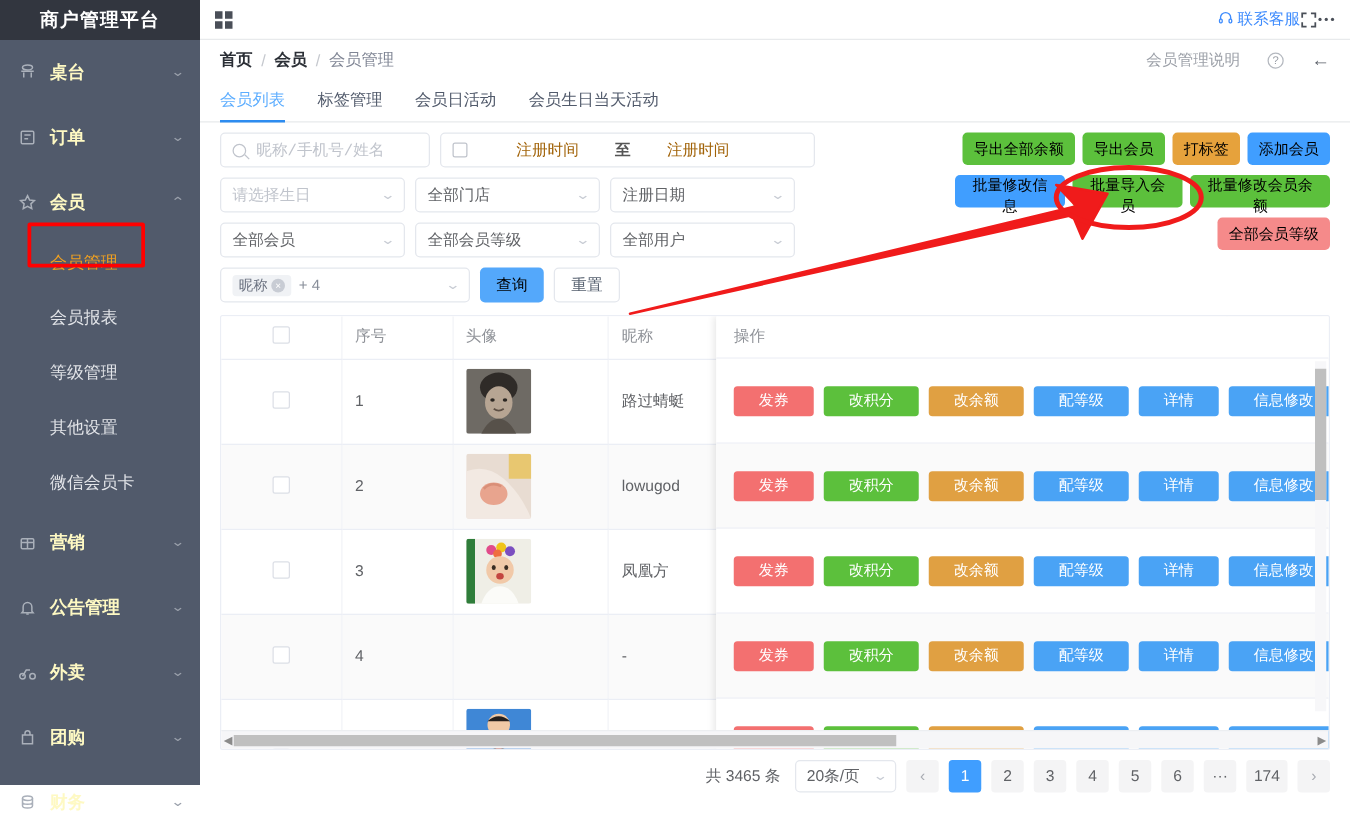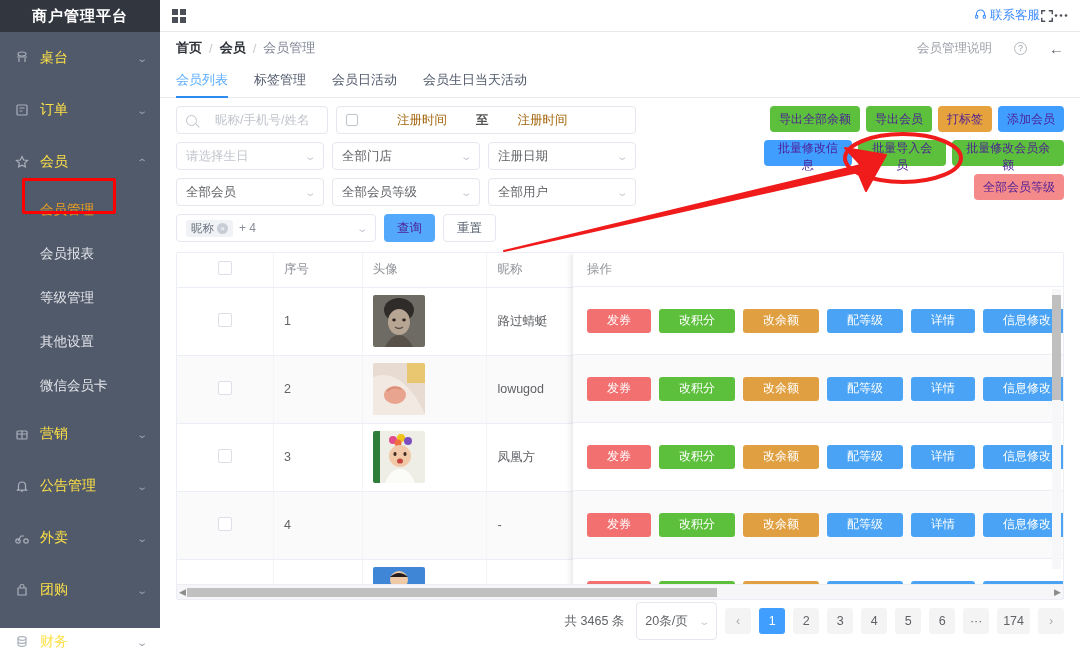--- a/index.html
+++ b/index.html
@@ -18,21 +18,21 @@
   .brand {
     height: 32px; background: #32363f; color: #fff;
     display: flex; align-items: center; justify-content: center;
     font-size: 15px; font-weight: bold; letter-spacing: 1px;
   }
   .nav-item {
     height: 52px; display: flex; align-items: center;
     padding: 0 14px; color: #cfd3da; font-size: 14px; cursor: pointer;
   }
   .nav-item .nico { width: 22px; flex: 0 0 22px; display: flex; align-items: center; color: #aab0ba; }
-  .nav-item .nlabel { flex: 1; margin-left: 4px; color: #fde047; }
+  .nav-item .nlabel { flex: 1; margin-left: 4px; color: #fef9c3; font-weight: bold; }
   .nav-item .ncaret { font-size: 10px; color: #9aa0ab; transform: scaleX(1.4); }
   .nav-sub {
     height: 44px; display: flex; align-items: center;
     padding-left: 40px; color: #e3e5e9; font-size: 13.5px; cursor: pointer;
   }
   .nav-sub.active { color: #f0a020; }
   .hl-box {
     position: absolute; left: 22px; top: 178px; width: 94px; height: 36px;
     border: 3px solid #ff0000; border-radius: 2px; pointer-events: none;
   }
@@ -75,37 +75,37 @@
   
   .filters { padding: 8px 16px 0 16px; position: relative; }
   .frow { display: flex; align-items: center; gap: 8px; margin-bottom: 8px; }
   .fld {
     height: 28px; border: 1px solid #e4e7ed; border-radius: 4px; background: #fff;
     display: flex; align-items: center; padding: 0 9px; font-size: 12.5px; color: #c0c4cc;
     position: relative;
   }
   .fld.val { color: #606266; }
   .fld .caret { margin-left: auto; color: #c8ccd4; font-size: 10px; transform: scaleX(1.5); }
-  .w-search { width: 152px; gap: 18px; }
+  .w-search { width: 168px; gap: 8px; font-family: Liberation Mono, monospace; }
   .w-date { width: 300px; }
   .w-sel { width: 148px; }
   .w-tag { width: 200px; }
   .date-in { width: 92px; text-align: center; color: #a16207; }
   .date-sep { color: #555; margin: 0 8px; font-weight: bold; }
   .mag { width: 11px; height: 11px; border: 1.3px solid #c0c4cc; border-radius: 50%; position: relative; flex:0 0 11px;}
   .mag::after { content:""; position:absolute; right:-4px; bottom:-2px; width:5px; height:1.3px; background:#c0c4cc; transform: rotate(45deg); }
   .cal { width: 12px; height: 12px; border: 1.3px solid #c0c4cc; border-radius: 2px; margin-right: 18px; flex: 0 0 12px; }
   .tagchip {
     background: #f0f2f5; border-radius: 3px; padding: 1px 5px; font-size: 11.5px; color: #6b7280;
     display: inline-flex; align-items: center; gap: 3px; margin-right: 6px;
   }
   .tagchip .x { width: 11px; height: 11px; border-radius: 50%; background: #c8ccd4; color: #fff;
                 font-size: 8px; display: inline-flex; align-items: center; justify-content: center; cursor: pointer; }
   .tagplus { color: #888e99; font-size: 12px; }
-  .btn { border: none; border-radius: 4px; cursor: pointer; font-size: 12.5px; color: #4c1d95;
+  .btn { border: none; border-radius: 4px; cursor: pointer; font-size: 12.5px; color: #000000;
          height: 28px; padding: 0 13px; font-family: inherit; }
   .btn-primary { background: #54a8fb; }
   .btn-default { background: #fff; border: 1px solid #e4e7ed; color: #555f6e; }
 
   .act-wrap { position: absolute; right: 16px; top: 8px; width: 300px; }
   .act-row { display: flex; justify-content: flex-end; gap: 6px; margin-bottom: 8px; }
   .btn-green { background: #5cc03c; }
   .btn-orange { background: #e6a23c; }
   .btn-blue { background: #409eff; }
   .btn-red { background: #f58a8a; }
@@ -161,21 +161,21 @@
              border-top: 1px solid #eceef1; display: flex; align-items: center; }
   .hthumb { position: absolute; left: 10px; top: 3px; height: 9px; width: 530px; background: #c0c0c0; }
   .harrow { font-size: 9px; color: #8b8b8b; }
   .harrow.l { position: absolute; left: 2px; }
   .harrow.r { position: absolute; right: 2px; }
 
   
   .pager { height: 42px; display: flex; align-items: center; justify-content: flex-end;
            padding: 0 16px; gap: 8px; font-size: 12.5px; color: #606266; }
   .total { margin-right: 4px; }
-  .pgsel { height: 38px; border: 1px solid #e4e7ed; border-radius: 4px; display: flex;
+  .pgsel { height: 26px; border: 1px solid #e4e7ed; border-radius: 4px; display: flex;
            align-items: center; padding: 0 8px; gap: 12px; color: #606266; cursor: pointer; }
   .pgsel .caret { color: #c8ccd4; font-size: 10px; transform: scaleX(1.5); }
   .pgbtn { min-width: 26px; height: 26px; border-radius: 3px; background: #f4f4f5; color: #606266;
            display: inline-flex; align-items: center; justify-content: center; cursor: pointer;
            padding: 0 6px; font-size: 12.5px; }
   .pgbtn.cur { background: #409eff; color: #fff; }
   .pgbtn.arrow { color: #a8abb2; }
 
   
   .annot { position: absolute; left: 0; top: 0; width: 1080px; height: 662px; pointer-events: none; z-index: 50; }

